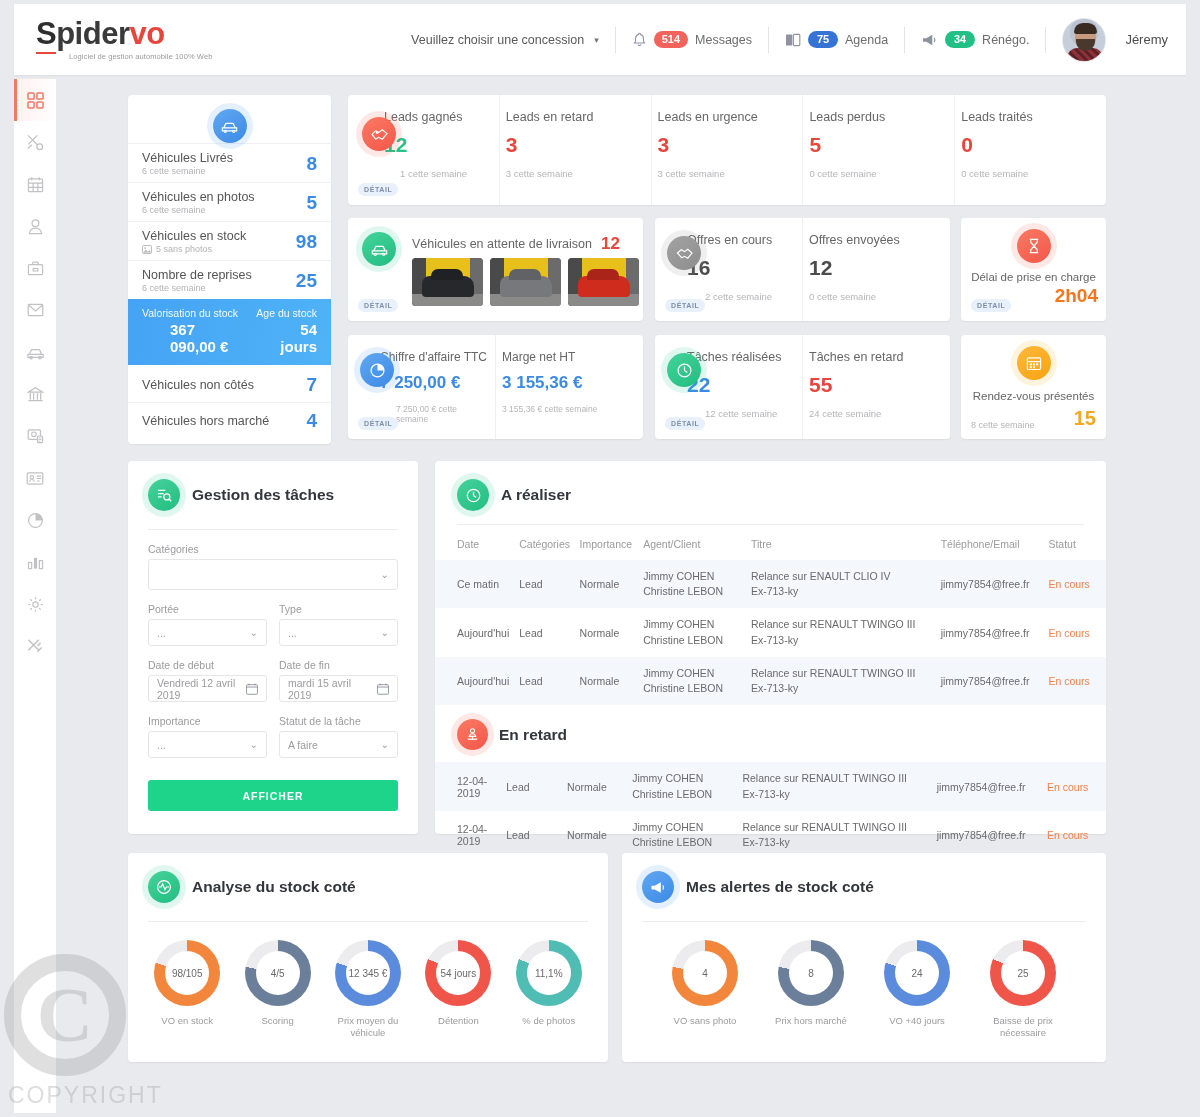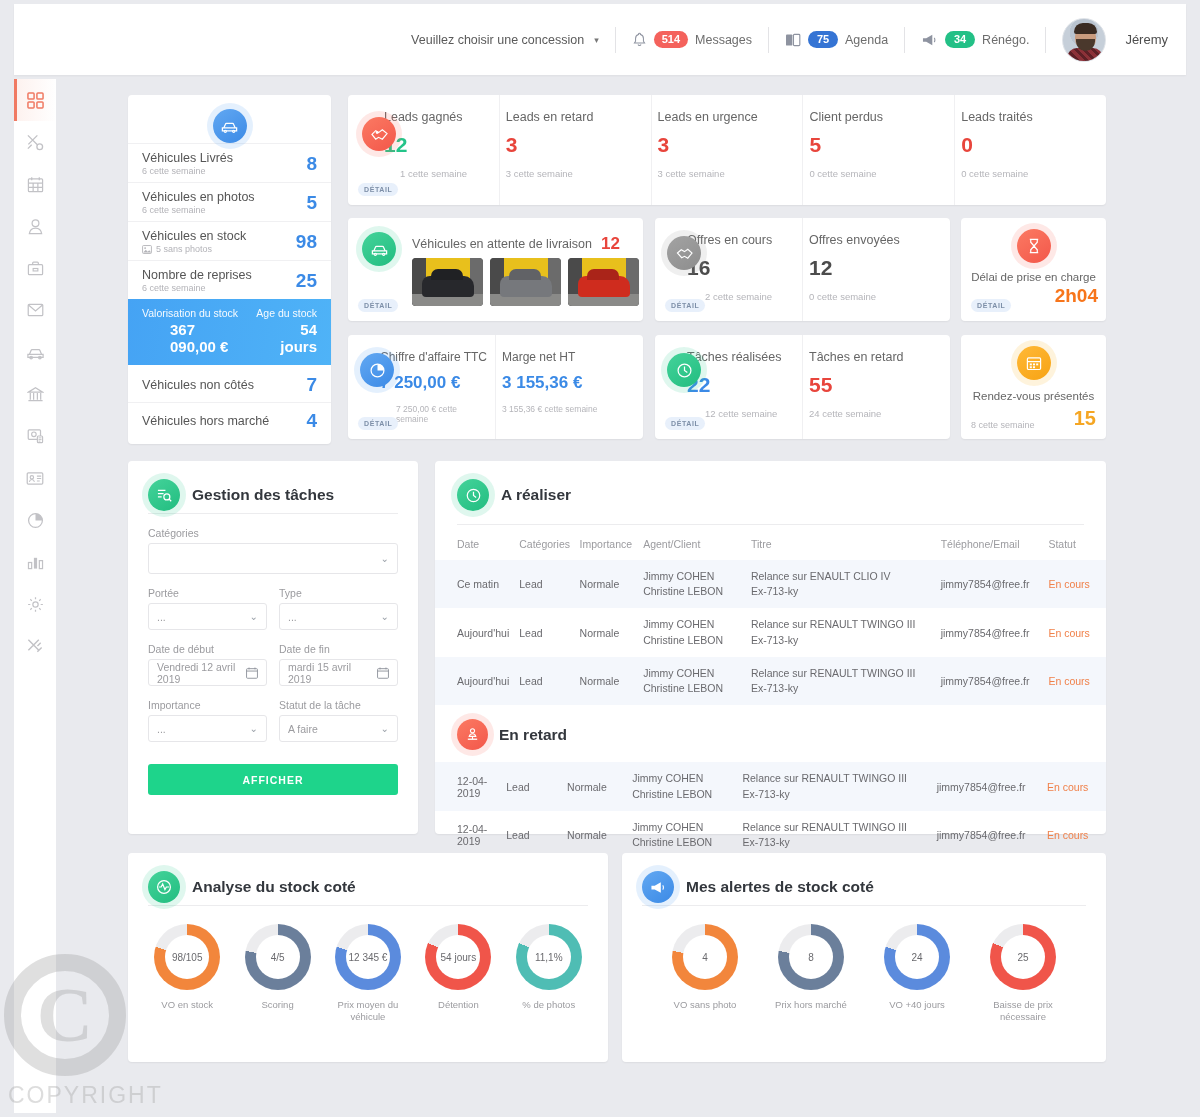--- a/index.html
+++ b/index.html
@@ -118,21 +118,21 @@
   .livr-num { font-size:17px; font-weight:bold; color:#e8453c; }
 
   .delai-title { font-size:11.5px; color:#666; text-align:center; margin-top:8px; }
   .delai-val { font-size:19px; font-weight:bold; color:#f7751b; text-align:right; margin-right:8px; margin-top:2px; }
   .rdv-title { font-size:11.5px; color:#666; text-align:center; margin-top:10px; }
   .rdv-sub { font-size:9px; color:#b5b5ba; }
   .rdv-val { font-size:20px; font-weight:bold; color:#f5a623; }
 
   
   #task-form { left:128px; top:461px; width:290px; height:373px; padding:18px 20px 0; }
-  .panel-head { display:flex; align-items:center; gap:12px; padding-bottom:2px; border-bottom:1px solid #ececee; }
+  .panel-head { display:flex; align-items:center; gap:12px; padding-bottom:18px; border-bottom:1px solid #ececee; }
   .panel-title { font-size:15.5px; font-weight:bold; color:#33373d; }
   .fld-label { font-size:10.5px; color:#9b9b9f; margin:13px 0 4px; }
   .fld {
     width:100%; height:27px; border:1px solid #e6e6e9; border-radius:3px; background:#fff;
     display:flex; align-items:center; padding:0 8px; font-size:10.5px; color:#9b9b9f;
     justify-content:space-between;
   }
   .fld .chev { color:#9aa0a8; font-size:10px; }
   .fld-row { display:flex; gap:12px; }
   .fld-col { flex:1; }
@@ -177,20 +177,24 @@
   }
   .wm-t { font-size:23px; letter-spacing:2px; color:rgba(150,150,150,.32); margin-top:6px; margin-left:4px; }
   svg { display:block; }
 </style>
 </head>
 <body>
 
 <div class="page">
 
   <div class="header">
+    <div class="logo-wrap">
+      <div class="logo"><span class="s">S</span><span>pider</span><span class="vo">vo</span></div>
+      <div class="logo-sub">Logiciel de gestion automobile 100% Web</div>
+    </div>
 
     <div class="hdr-right">
       <div class="hitem">
         <span class="concession">Veuillez choisir une concession</span>
         <span class="caret">▾</span>
       </div>
       <div class="hsep"></div>
 
       <div class="hitem">
         <span class="hicon">
@@ -469,21 +473,21 @@
       <div class="kpi-title">Leads en retard</div>
       <div class="kpi-val kpi-red">3</div>
       <div class="kpi-sub">3 cette semaine</div>
     </div>
     <div class="kpi-cell">
       <div class="kpi-title">Leads en urgence</div>
       <div class="kpi-val kpi-red">3</div>
       <div class="kpi-sub">3 cette semaine</div>
     </div>
     <div class="kpi-cell">
-      <div class="kpi-title">Client perdus</div>
+      <div class="kpi-title">Leads perdus</div>
       <div class="kpi-val kpi-red">5</div>
       <div class="kpi-sub">0 cette semaine</div>
     </div>
     <div class="kpi-cell">
       <div class="kpi-title">Leads traités</div>
       <div class="kpi-val kpi-red">0</div>
       <div class="kpi-sub">0 cette semaine</div>
     </div>
   </div>
 

